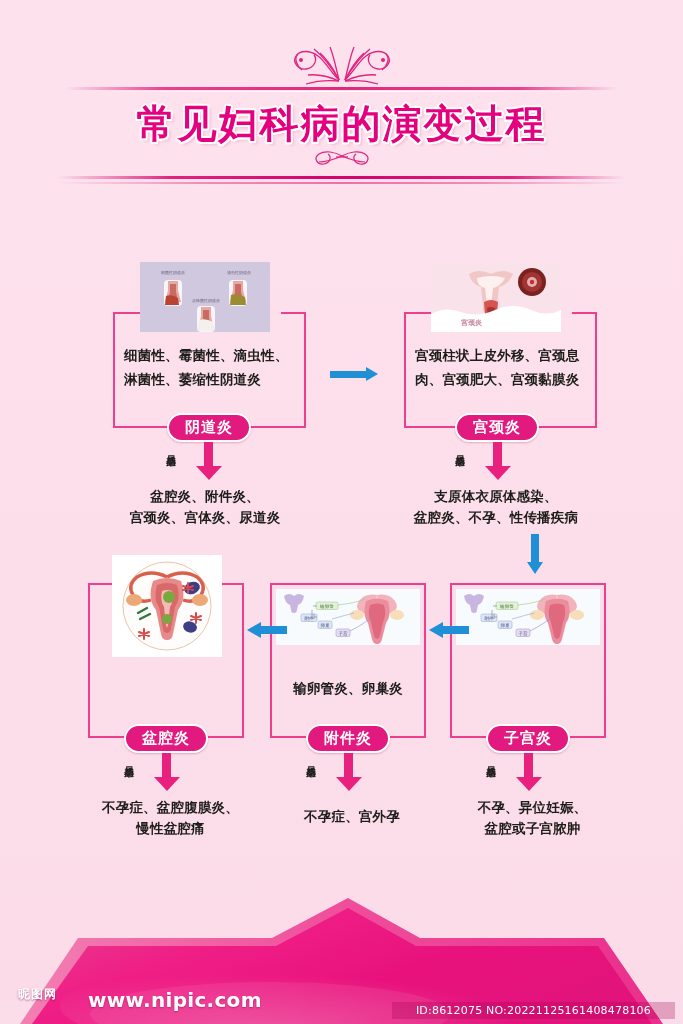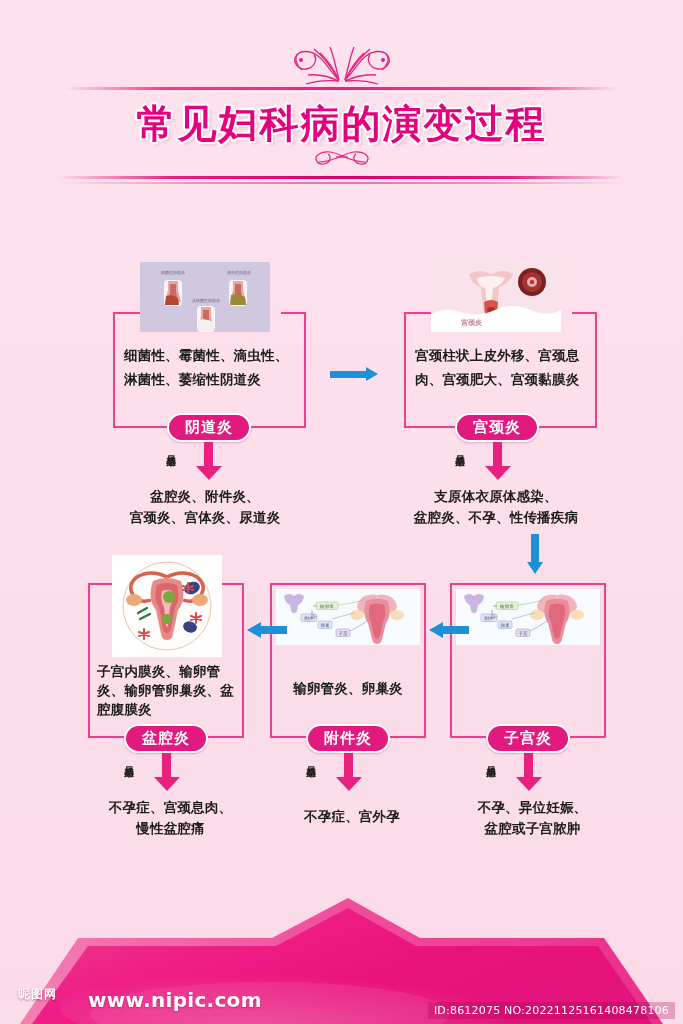--- a/index.html
+++ b/index.html
@@ -141,21 +141,21 @@
   }
   .nipic-url {
     position:absolute; left:88px; top:988px;
     font-size:20px; font-weight:700; color:#fff; letter-spacing:.3px;
     text-shadow:0 1px 2px rgba(120,0,60,.4);
   }
   .idcode {
     position:absolute; right:8px; top:1002px;
     font-size:11px; color:#fff; letter-spacing:.2px;
     background:rgba(160,0,80,.28);
-    padding:2px 6px;
+    padding:2px 24px;
   }
 </style>
 </head>
 <body>
 
 <div id="poster">
 
   <div class="header">
 
     <svg class="flourish-top" viewBox="0 0 200 42">
@@ -422,29 +422,28 @@
         <path d="M26 58 l9 -5"></path>
           <path d="M28 64 l10 -5"></path>
       </g>
       <g stroke="#d94a4a" stroke-width="2" stroke-linecap="round">
         <path d="M76 28 l0 10 M71 31 l10 4 M71 35 l10 -4"></path>
         <path d="M32 74 l0 10 M27 77 l10 4 M27 81 l10 -4"></path>
         <path d="M84 58 l0 10 M79 61 l10 4 M79 65 l10 -4"></path>
       </g>
     </svg>
   </div>
-  <div class="node-text" style="left:97px; top:662px; width:142px; line-height:19px;">子宫内膜炎、输卵管炎、输卵管卵巢炎、盆腔腹膜炎</div>
   <div class="pill" style="left:124px; top:724px; width:84px; height:29px;">盆腔炎</div>
 
   <div class="parrow" style="left:150px; top:753px; height:36px;">
     <div class="shaft" style="height:26px;"></div>
     <div class="head" style="top:24px;"></div>
   </div>
   <div class="vlabel" style="left:124px; top:759px;">易感染</div>
-  <div class="outcome" style="left:78px; top:797px; width:185px; white-space:pre-line;">不孕症、宫颈息肉、
+  <div class="outcome" style="left:78px; top:797px; width:185px; white-space:pre-line;">不孕症、盆腔腹膜炎、
 慢性盆腔痛</div>
 
   <div class="barrow-l" style="left:247px; top:622px; width:40px;">
     <div class="b-shaft" style="left:12px; width:28px;"></div>
     <div class="b-head"></div>
   </div>
 
   <svg class="footer-shape" viewBox="0 0 683 144" preserveAspectRatio="none">
     <defs>
       <linearGradient id="fg" x1="0" y1="0" x2="1" y2="0.5">

